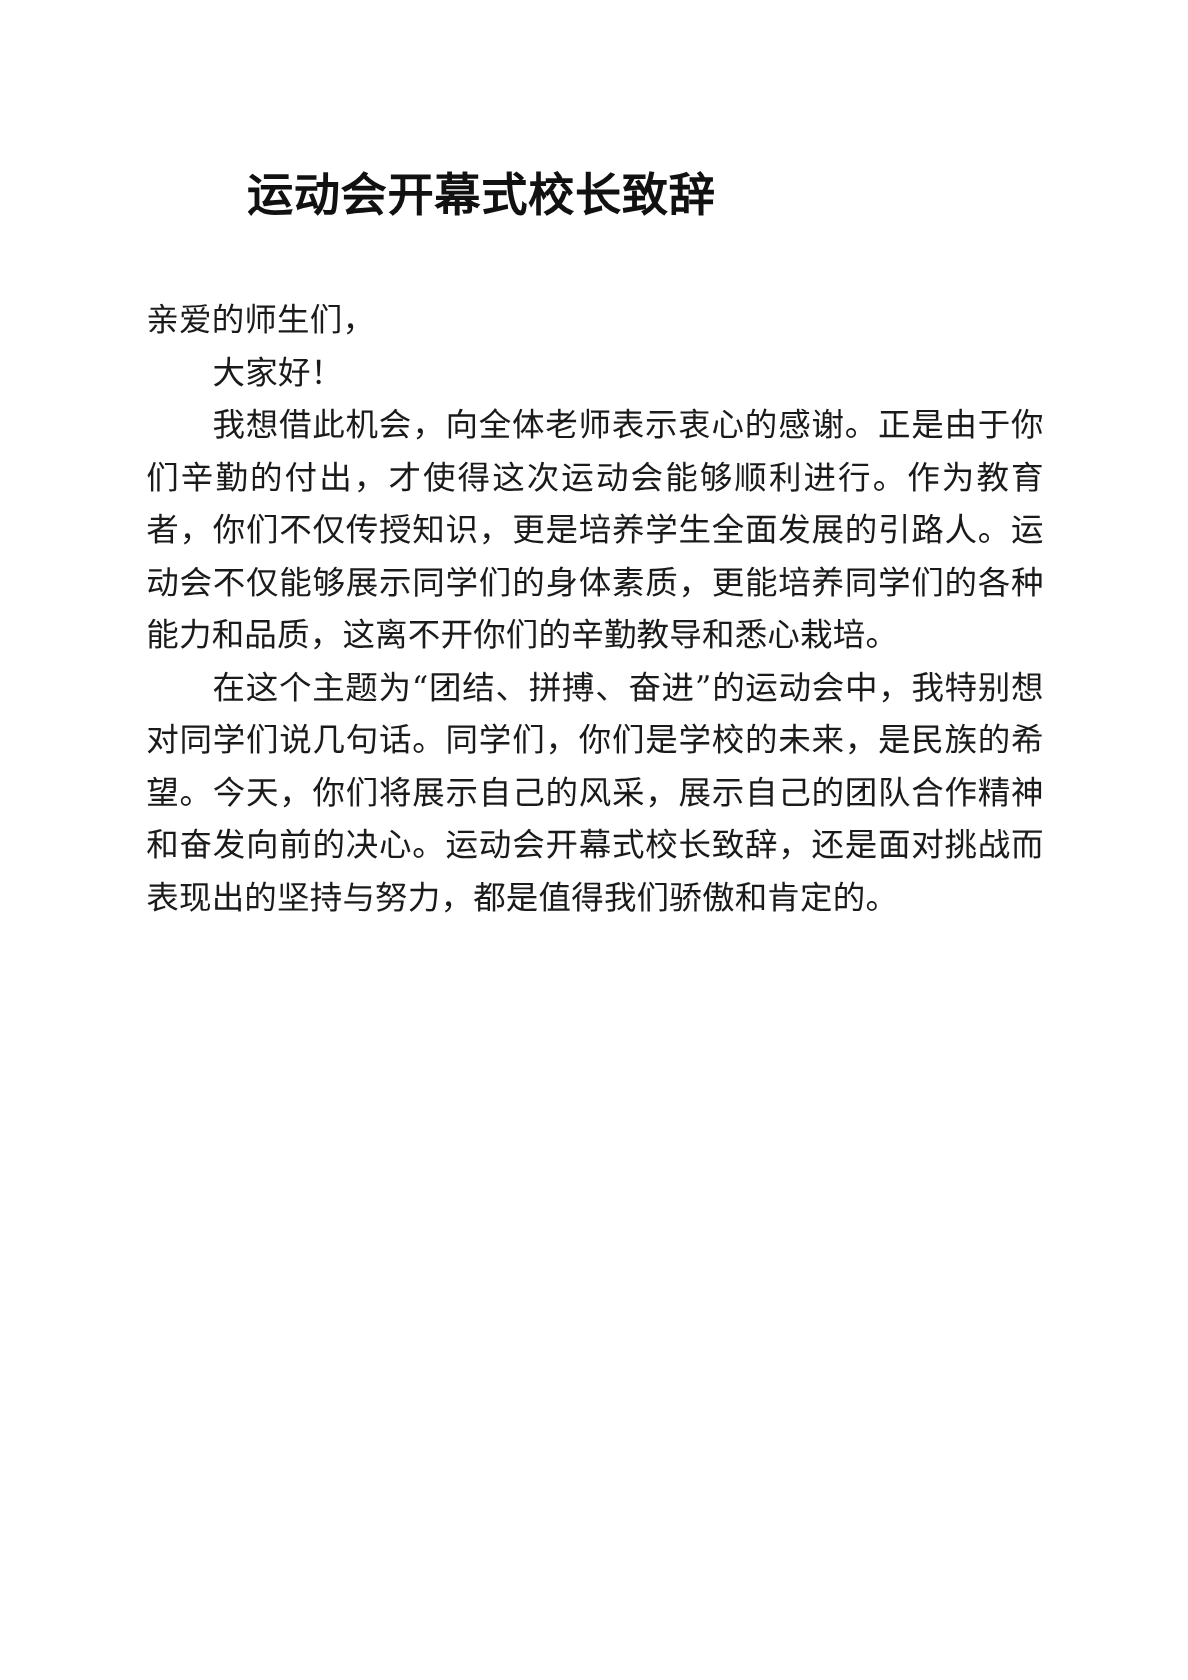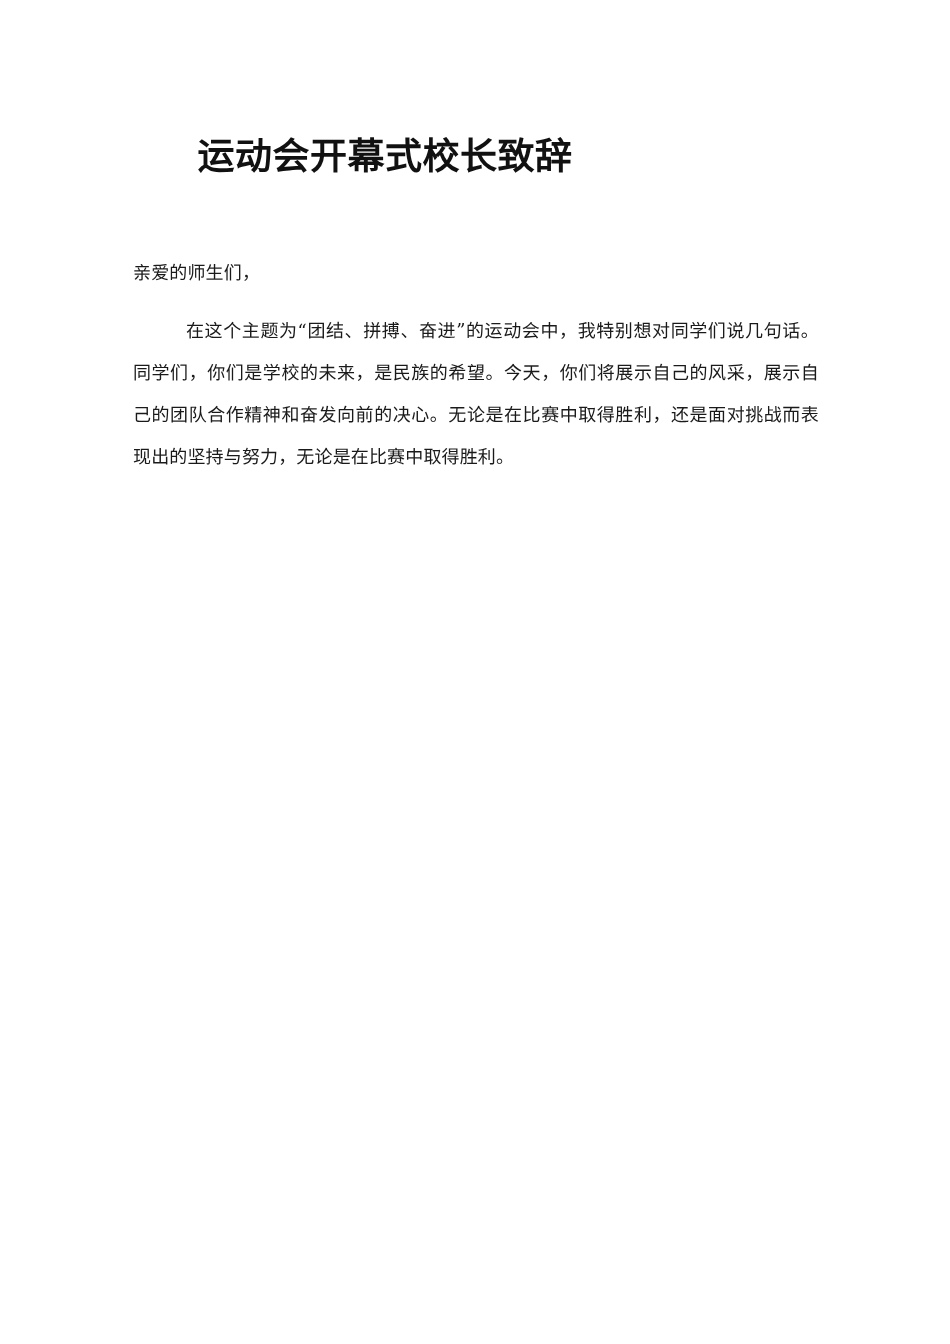--- a/index.html
+++ b/index.html
@@ -45,24 +45,24 @@
 
   
   .body-block {
     position: absolute;
     left: 117px;
     top: 236px;
     width: 718px;
   }
 
   .para {
-    margin: 16px;
+    margin: 0;
     padding: 0;
     font-family: "DejaVu Serif", "Liberation Serif", serif;
-    font-size: 18px;
+    font-size: 26px;
     line-height: 42px;
     color: #1a1a1a;
     text-align: justify;
     text-justify: inter-character;
     text-align-last: left;
     letter-spacing: 0.15px;
     word-break: break-all;
     overflow-wrap: break-word;
   }
 
@@ -78,21 +78,23 @@
 <body>
 
 <div class="page">
 
   <h1 class="doc-title">运动会开幕式校长致辞</h1>
 
   <div class="body-block">
 
     <p class="para no-indent">亲爱的师生们，</p>
 
+    <p class="para indent">大家好！</p>
 
 
 
+    <p class="para indent">我想借此机会，向全体老师表示衷心的感谢。正是由于你们辛勤的付出，才使得这次运动会能够顺利进行。作为教育者，你们不仅传授知识，更是培养学生全面发展的引路人。运动会不仅能够展示同学们的身体素质，更能培养同学们的各种能力和品质，这离不开你们的辛勤教导和悉心栽培。</p>
 
-    <p class="para indent">在这个主题为“团结、拼搏、奋进”的运动会中，我特别想对同学们说几句话。同学们，你们是学校的未来，是民族的希望。今天，你们将展示自己的风采，展示自己的团队合作精神和奋发向前的决心。无论是在比赛中取得胜利，还是面对挑战而表现出的坚持与努力，无论是在比赛中取得胜利。</p>
+    <p class="para indent">在这个主题为“团结、拼搏、奋进”的运动会中，我特别想对同学们说几句话。同学们，你们是学校的未来，是民族的希望。今天，你们将展示自己的风采，展示自己的团队合作精神和奋发向前的决心。运动会开幕式校长致辞，还是面对挑战而表现出的坚持与努力，都是值得我们骄傲和肯定的。</p>
 
   </div>
 
 </div>
 
 </body></html>

